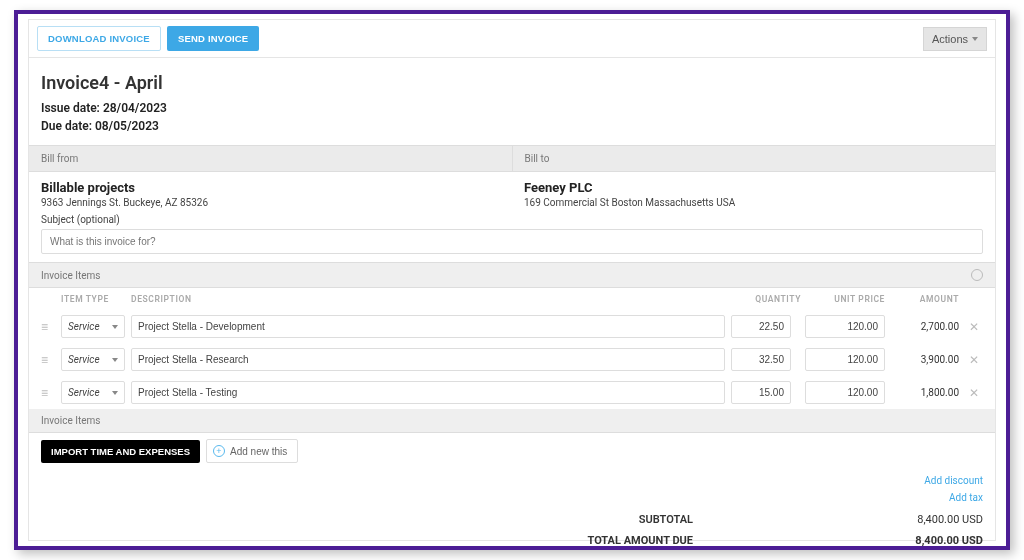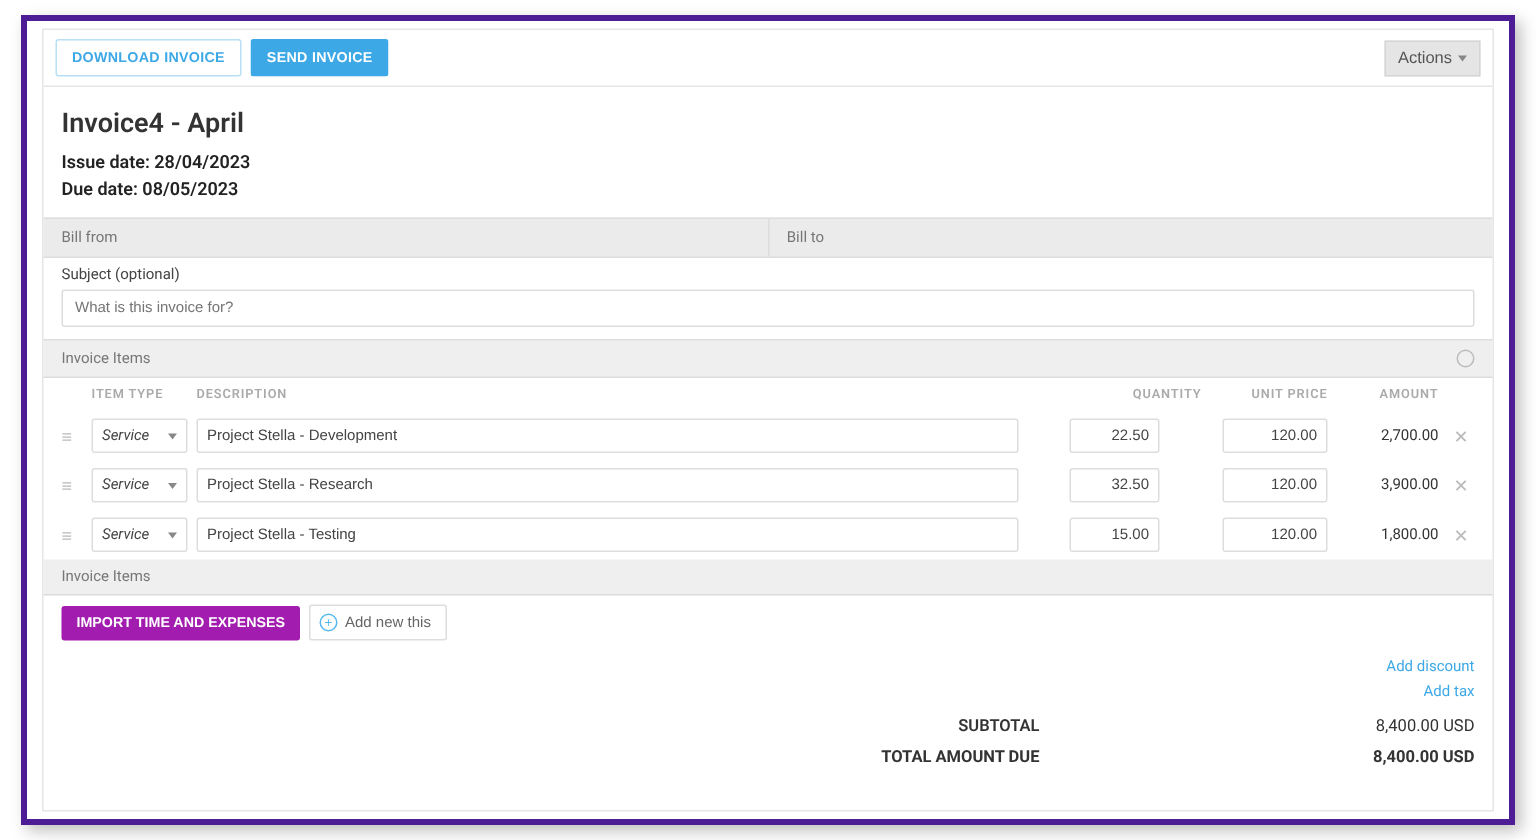--- a/index.html
+++ b/index.html
@@ -204,41 +204,40 @@
   }
   .num-in {
     width: 60px;
     border: 1px solid #ddd;
     border-radius: 2px;
     padding: 5px 6px;
     font-size: 10px;
     color: #444;
     text-align: right;
     margin-right: 14px;
-    margin-left: 28px;
-  }
-  .num-in.price { width: 70px; }
+  }
+  .num-in.price { width: 80px; }
   .amount {
     width: 60px;
     text-align: right;
     color: #333;
     margin-right: 6px;
   }
   .del-x {
     width: 18px; text-align: center;
     color: #bbb; cursor: pointer; font-size: 12px;
   }
   .addbar {
     display: flex;
     align-items: center;
     padding: 6px 12px;
     gap: 6px;
   }
   .btn-import {
-    background: #a21caf;
+    background: #000000;
     color: #fff;
     font-size: 9.5px;
     font-weight: 600;
     padding: 6px 10px;
     border-radius: 2px;
     border: none;
     cursor: pointer;
     text-transform: uppercase;
   }
   .btn-additem {
@@ -309,20 +308,30 @@
         <span>08/05/2023</span>
       </div>
     </div>
   </div>
 
   <div class="sectionbar">
     <div>Bill from</div>
     <div>Bill to</div>
   </div>
 
+  <div class="parties">
+    <div>
+      <div class="party-name">Billable projects</div>
+      <div class="party-addr">9363 Jennings St. Buckeye, AZ 85326</div>
+    </div>
+    <div>
+      <div class="party-name">Feeney PLC</div>
+      <div class="party-addr">169 Commercial St Boston Massachusetts USA</div>
+    </div>
+  </div>
 
   <div class="subject-block">
     <span class="lbl">Subject (optional)</span>
     <input class="text-input" placeholder="What is this invoice for?" style="">
   </div>
 
   <div class="items-head">
     <span class="title">Invoice Items</span>
     <span class="gear"></span>
   </div>

